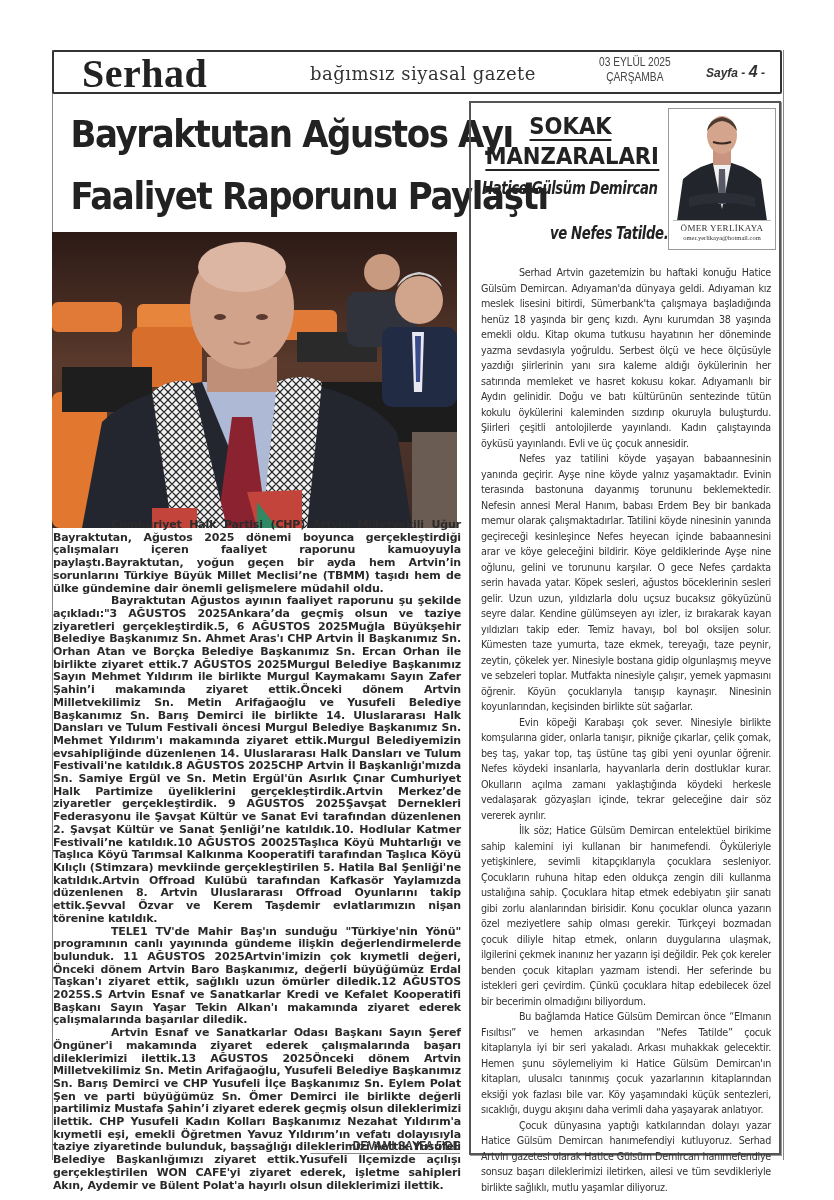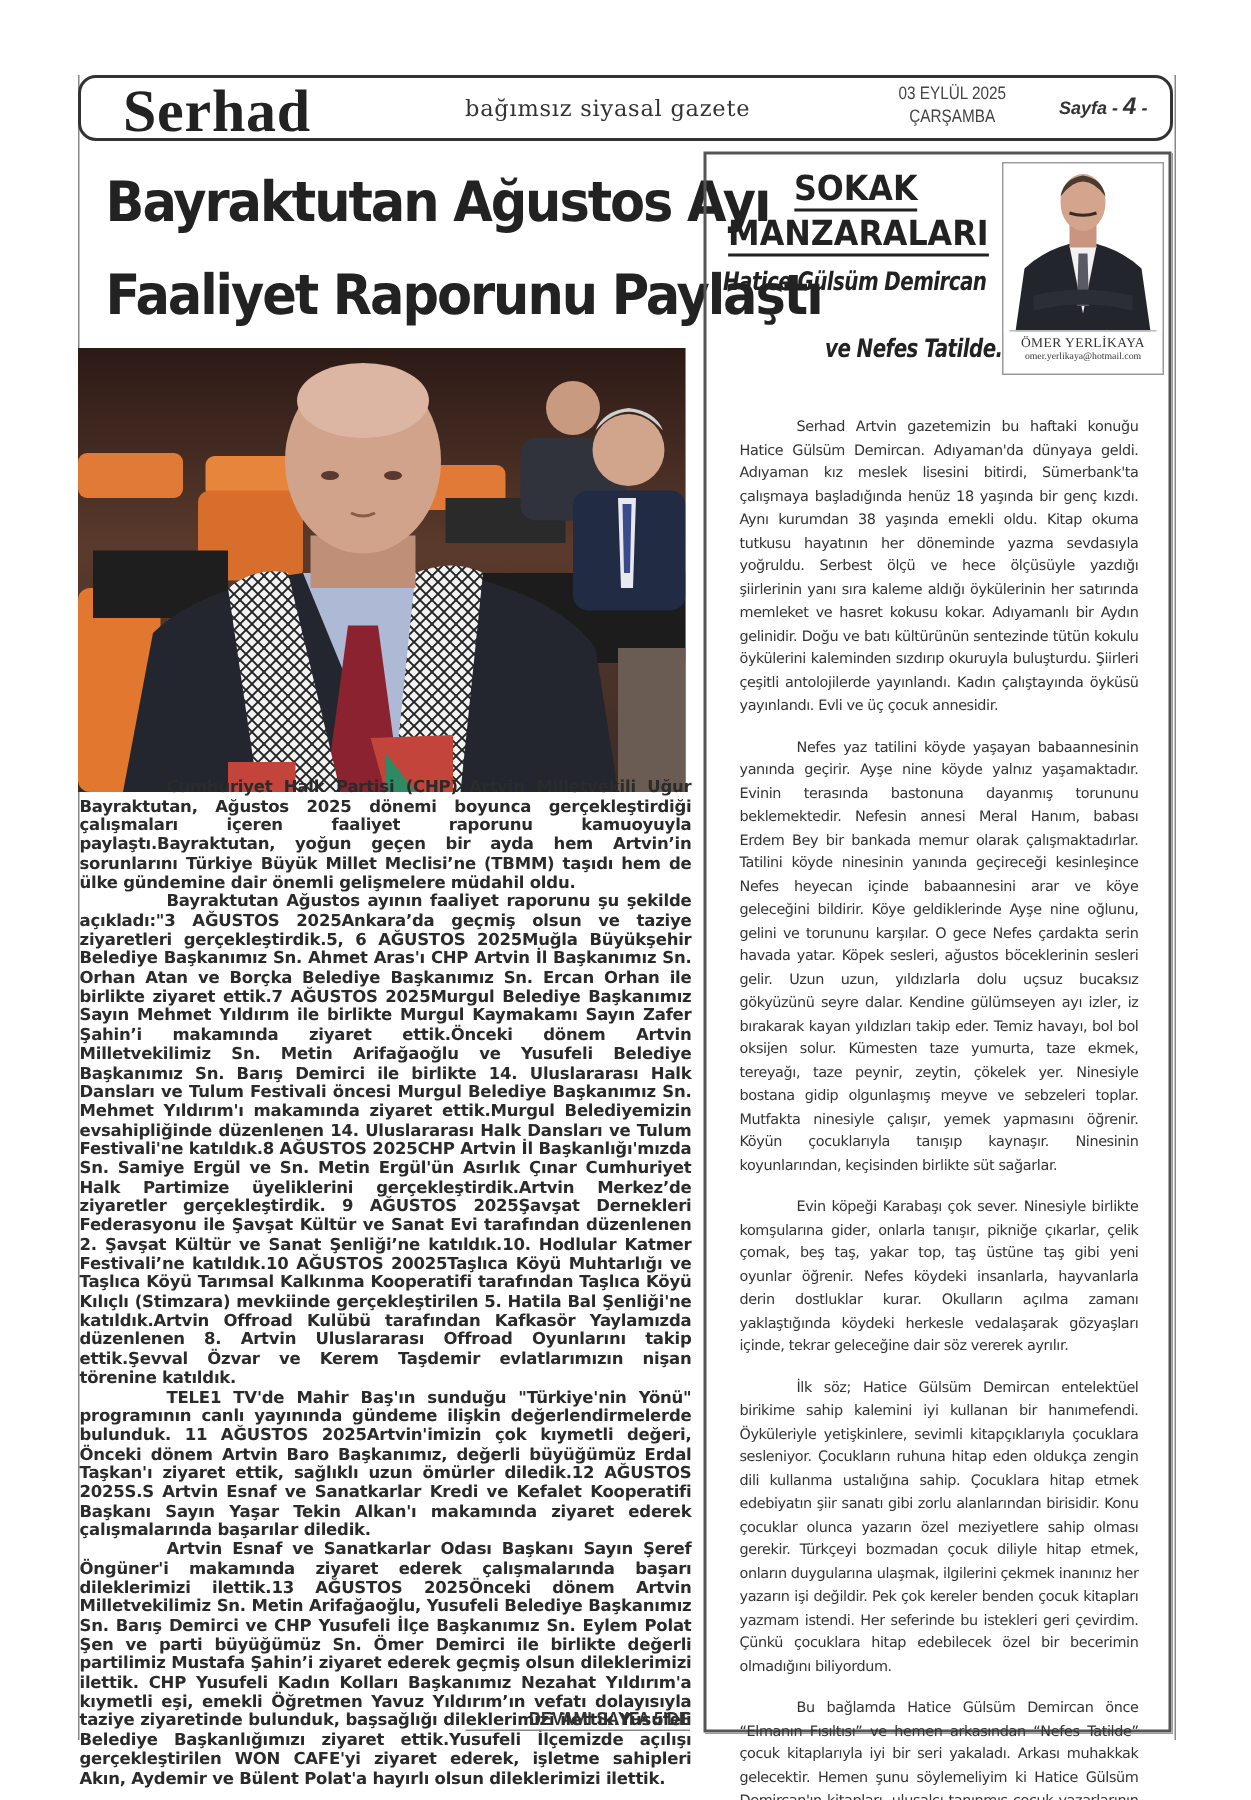--- a/index.html
+++ b/index.html
@@ -1,23 +1,23 @@
 <!DOCTYPE html>
 <html><head>
 <meta charset="utf-8">
 <style>
   html, body { margin: 0; padding: 0; background: #ffffff; }
   body { width: 834px; height: 1200px; position: relative; overflow: hidden; font-family: "Liberation Sans", sans-serif; color: #1a1a1a; }
 
   .page-frame { position: absolute; left: 52px; top: 50px; width: 730px; height: 1110px; border-left: 1.5px solid #888; border-right: 1.5px solid #888; }
 
   
-  .masthead { position: absolute; left: 52px; top: 50px; width: 730px; height: 44px; border: 2px solid #333; border-radius: 12px; box-sizing: border-box; background: #fff; }
+  .masthead { position: absolute; left: 52px; top: 50px; width: 730px; height: 44px; border: 2px solid #333; border-radius: 2px; box-sizing: border-box; background: #fff; }
   .mast-logo { position: absolute; left: 28px; top: 0px; font-family: "Liberation Serif", serif; font-weight: bold; font-size: 40px; line-height: 44px; color: #222; letter-spacing: 0.5px; }
-  .mast-tag { position: absolute; left: 256px; top: 11px; font-family: "DejaVu Serif", serif; font-size: 15px; color: #333; letter-spacing: 0.5px; }
+  .mast-tag { position: absolute; left: 256px; top: 11px; font-family: "DejaVu Serif", serif; font-size: 18px; color: #333; letter-spacing: 0.5px; }
   .mast-date { position: absolute; left: 545px; top: 3px; font-family: "Liberation Sans", sans-serif; font-size: 12px; line-height: 15px; color: #444; text-align: center; transform: scaleX(0.85); transform-origin: left top; }
   .mast-page { position: absolute; left: 652px; top: 11px; font-family: "Liberation Sans", sans-serif; font-size: 12px; font-style: italic; font-weight: bold; color: #333; text-align: center; }
   .mast-page .num { font-size: 16px; }
 
   
   .headline { position: absolute; left: 54px; top: 104px; width: 410px; font-family: "DejaVu Sans", sans-serif; font-weight: bold; font-size: 37px; line-height: 62px; text-align: center; color: #222; letter-spacing: -1.5px; transform: scaleX(0.92); transform-origin: center top; }
   .headline div { white-space: nowrap; }
 
   .photo { position: absolute; left: 52px; top: 232px; width: 405px; height: 296px; overflow: hidden; background: #3a2a24; }
 
@@ -32,21 +32,21 @@
   .col-sub { position: absolute; font-family: "DejaVu Sans", sans-serif; font-style: italic; font-weight: bold; font-size: 17px; color: #222; white-space: nowrap; transform: scaleX(0.78); transform-origin: left top; letter-spacing: -0.5px; }
   .col-sub.s1 { left: 482px; top: 178px; }
   .col-sub.s2 { left: 550px; top: 223px; }
 
   .author-card { position: absolute; left: 668px; top: 108px; width: 106px; height: 140px; border: 1px solid #999; background: #fff; overflow: hidden; }
   .author-name { position: absolute; left: 0; right: 0; top: 114px; text-align: center; font-family: "Liberation Serif", serif; font-size: 9px; color: #333; letter-spacing: 0.3px; }
   .author-mail { position: absolute; left: 0; right: 0; top: 125px; text-align: center; font-family: "Liberation Serif", serif; font-size: 6.5px; color: #333; }
   .author-sep { position: absolute; left: 4px; right: 4px; top: 111px; border-top: 1px solid #bbb; }
 
   .col-body { position: absolute; left: 481px; top: 265px; width: 290px; font-family: "DejaVu Sans", sans-serif; font-size: 9.6px; line-height: 15.5px; color: #333; text-align: justify; letter-spacing: -0.25px; }
-  .col-body p { margin: 12px; text-indent: 38px; }
+  .col-body p { margin: 0; text-indent: 38px; }
 </style>
 </head>
 <body>
 
 <div class="page-frame"></div>
 
 <div class="masthead">
   <div class="mast-logo">Serhad</div>
   <div class="mast-tag">bağımsız siyasal gazete</div>
   <div class="mast-date">

